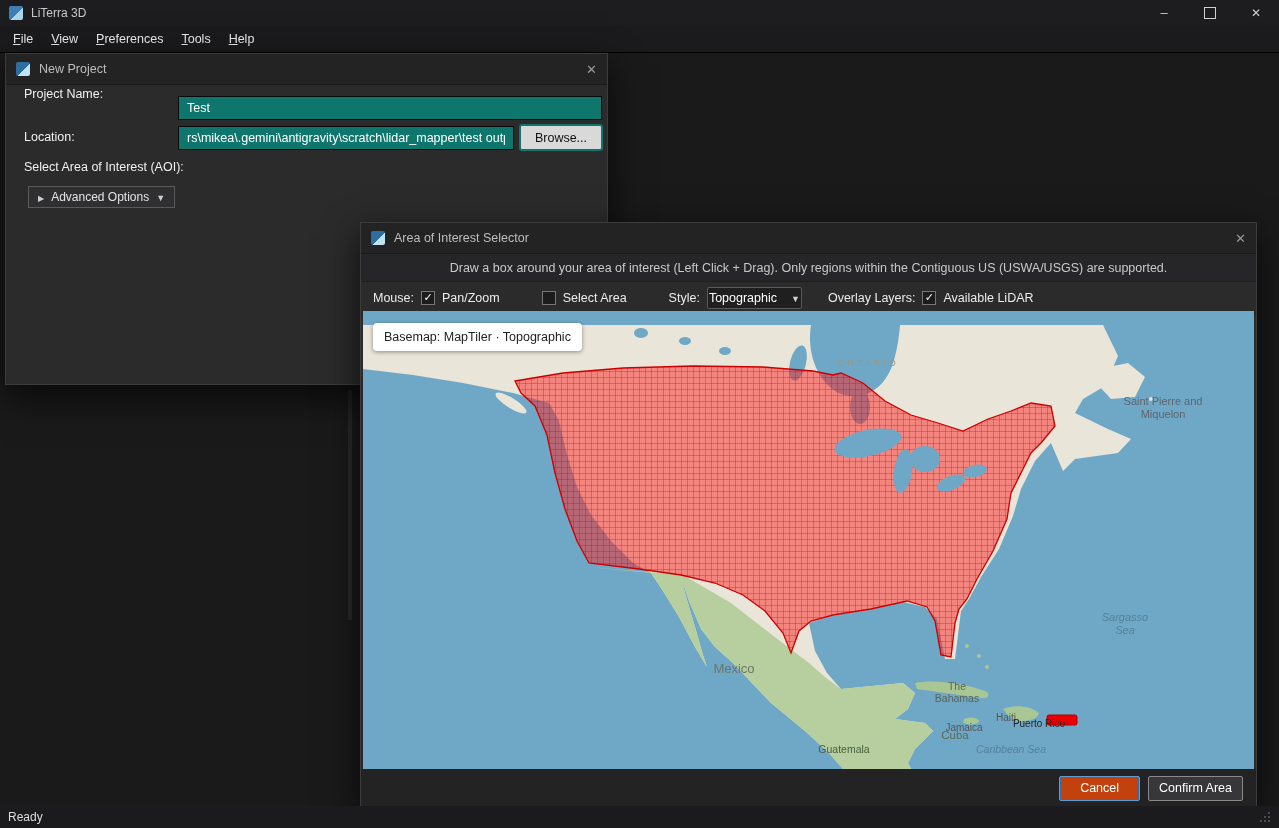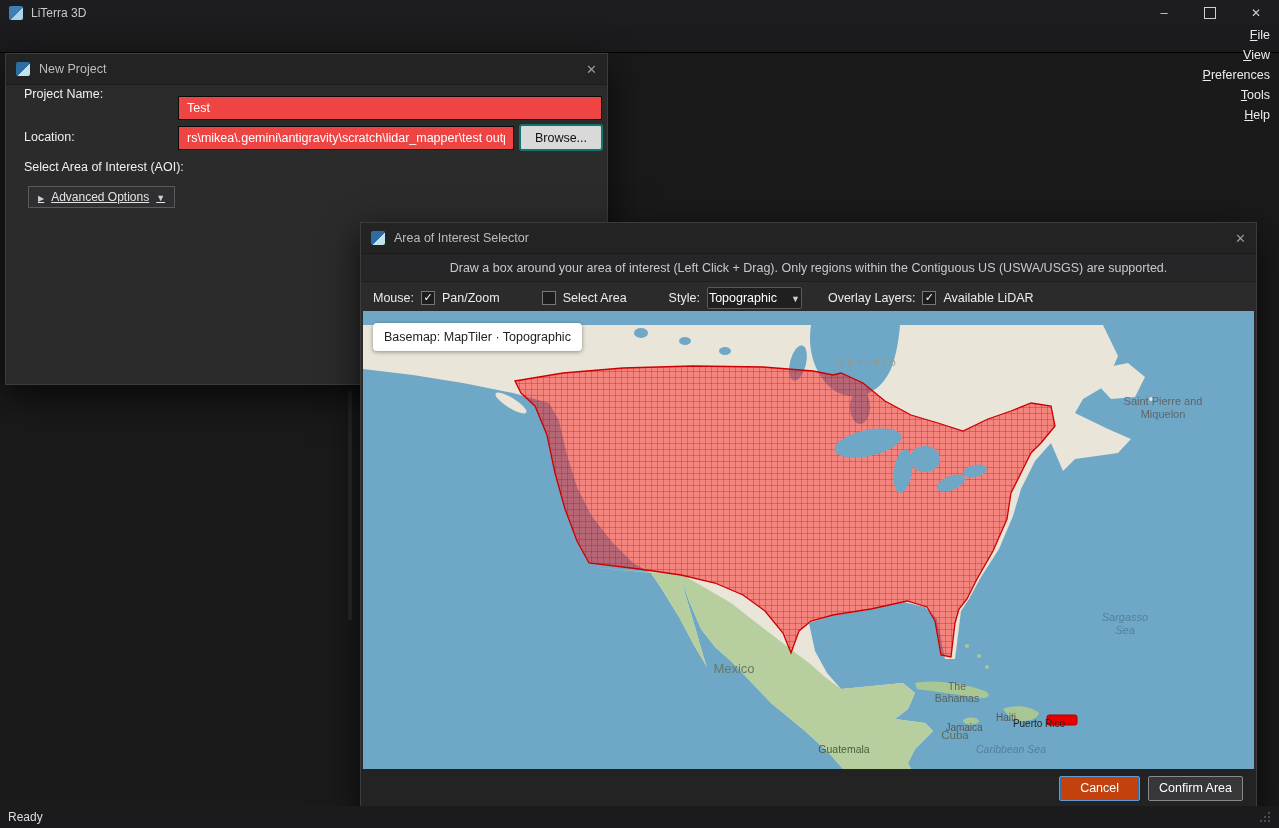--- a/index.html
+++ b/index.html
@@ -12,21 +12,21 @@
   .app-icon{width:14px;height:14px;margin:0 8px 0 9px;border-radius:2px;
             background:linear-gradient(135deg,#3f7fb5 0 55%,#a9d6ea 55% 100%);}
   .win-title{font-size:12px;color:#c9c9c9;}
   .win-controls{margin-left:auto;display:flex;height:100%;}
   .win-btn{width:46px;display:flex;align-items:center;justify-content:center;color:#cfcfcf;font-size:13px;}
   .glyph-min::before{content:"–";}
   .glyph-max{width:10px;height:10px;border:1px solid #cfcfcf;}
   .glyph-close::before{content:"✕";font-size:12px;}
 
   .menubar{position:absolute;top:25px;left:0;right:0;height:27px;background:#1b1b1d;
-           display:flex;align-items:flex-end;padding-left:4px;border-bottom:1px solid #000;flex-direction:column;}
+           display:flex;align-items:center;padding-left:4px;border-bottom:1px solid #000;}
   .menu-item{padding:3px 9px;font-size:12.5px;color:#ececec;}
   .menu-item::first-letter{text-decoration:underline;}
 
   .bg-divider{position:absolute;left:348px;top:390px;width:4px;height:230px;background:#2a2a2d;}
 
   .statusbar{position:absolute;left:0;right:0;bottom:0;height:22px;background:#1b1b1d;
              display:flex;align-items:center;padding:0 8px;font-size:12px;color:#dddddd;}
   .grip{margin-left:auto;width:12px;height:12px;opacity:.6;}
 
   
@@ -36,35 +36,35 @@
                 padding:0 10px;border-bottom:1px solid #1a1a1a;}
   .dlg-icon{width:14px;height:14px;margin-right:9px;border-radius:2px;
             background:linear-gradient(135deg,#2e6da0 0 55%,#bfe3ef 55% 100%);}
   .dlg-title{font-size:12.5px;color:#bdbdbd;}
   .dlg-close{margin-left:auto;color:#9a9a9a;font-size:13px;}
   .dlg-close::before{content:"✕";}
 
   
   .np{left:5px;top:53px;width:601px;height:330px;}
   .np .form-label{position:absolute;left:18px;font-size:12.5px;color:#f0f0f0;}
-  .text-input{position:absolute;background:#ef4444;border:1px solid #0a0a0a;color:#fff;
+  .text-input{position:absolute;background:#0f766e;border:1px solid #0a0a0a;color:#fff;
               font-size:12.5px;padding:0 8px;height:24px;box-sizing:border-box;
               font-family:"Liberation Sans",sans-serif;}
   .np-name{left:172px;top:42px;width:424px;}
   .np-loc{left:172px;top:72px;width:336px;}
   .browse-btn{position:absolute;left:513px;top:70px;width:84px;height:27px;
               background:#d9d9d9;border:2px solid #0f766e;border-radius:3px;
               color:#111;font-size:12.5px;font-family:"Liberation Sans",sans-serif;}
   .green-btn{position:absolute;left:172px;top:102px;width:424px;height:23px;
              background:#57b75c;border:1px solid #3f9944;border-radius:2px;
              color:#f2fff4;font-size:12.5px;font-weight:bold;
              font-family:"Liberation Sans",sans-serif;}
   .advanced{position:absolute;left:22px;top:132px;display:inline-flex;align-items:center;
             gap:7px;border:1px solid #5a5a5a;background:#2f2f31;padding:3px 9px;
-            font-size:12px;color:#e3e3e3;text-decoration:underline;}
+            font-size:12px;color:#e3e3e3;}
   .exp-arrow::before{content:"▶";font-size:8px;color:#cfcfcf;}
   .dd-arrow::before{content:"▼";font-size:9px;color:#cfcfcf;}
 
   
   .aoi{left:360px;top:222px;width:895px;height:584px;}
   .info-row{height:27px;display:flex;align-items:center;justify-content:center;
             background:#262628;color:#c9c9c9;font-size:12.5px;border-bottom:1px solid #1f1f1f;}
   .tool-row{height:31px;display:flex;align-items:center;padding:0 12px;gap:7px;
             background:#2b2b2c;font-size:12.5px;color:#ececec;border-bottom:1px solid #222;}
   .tool-gap{width:28px;}

